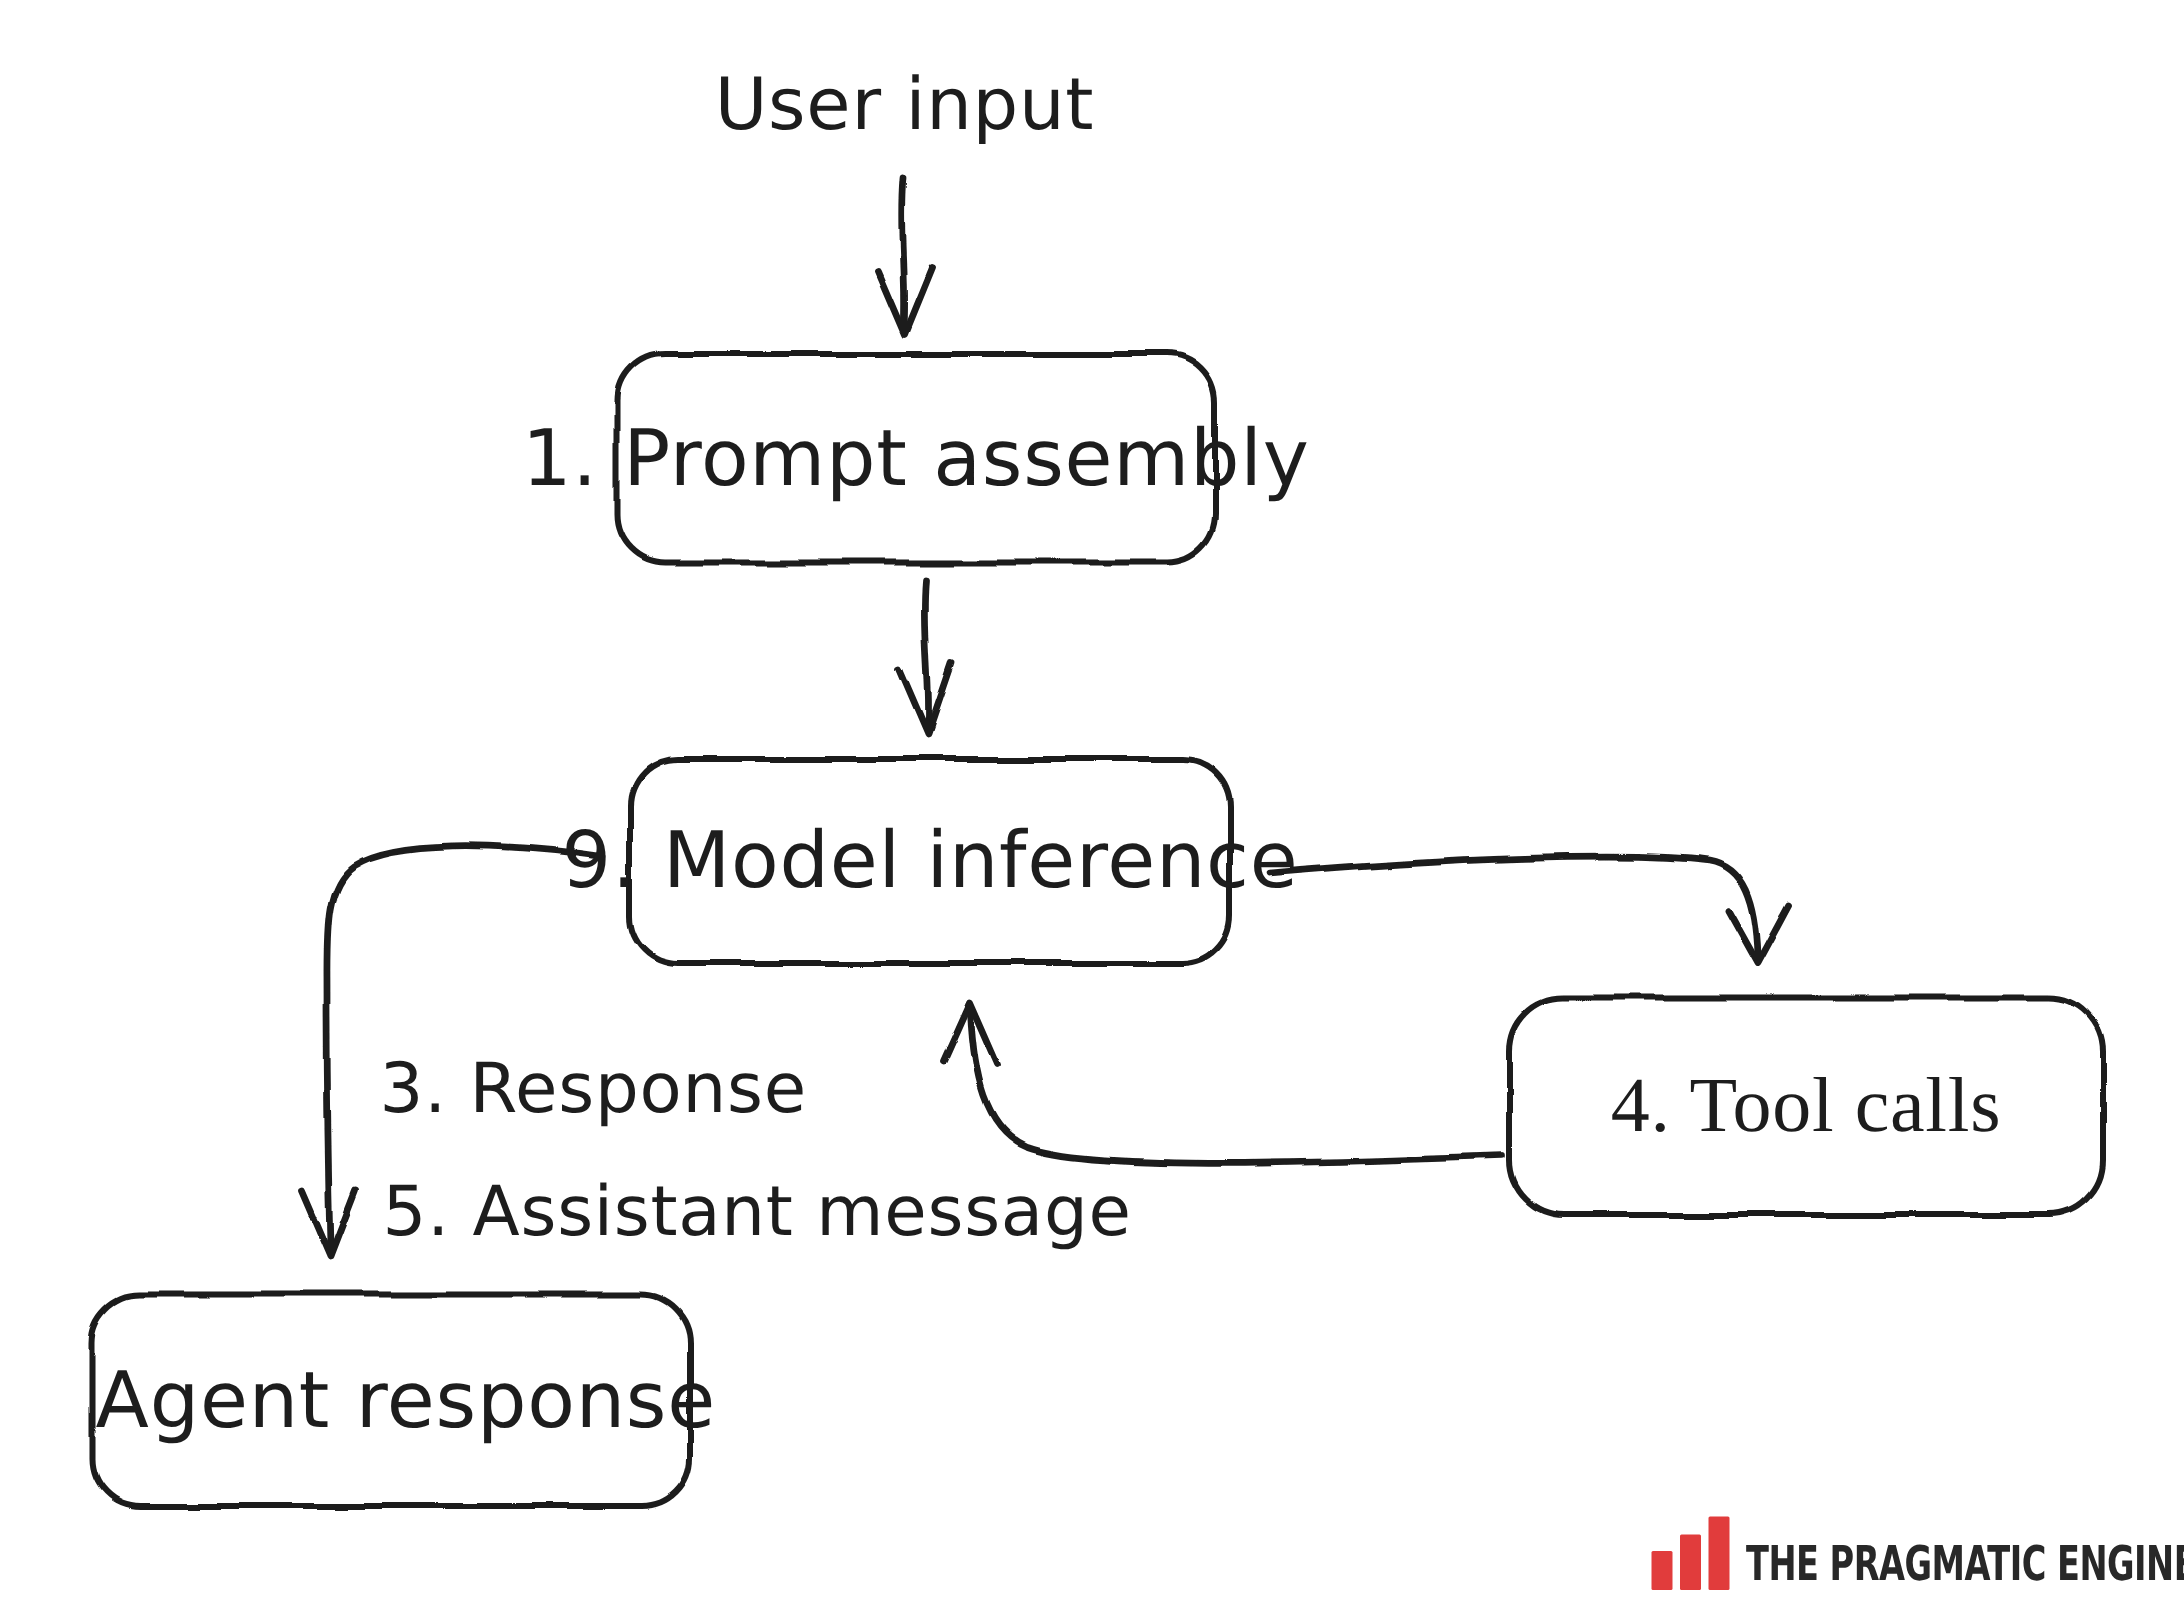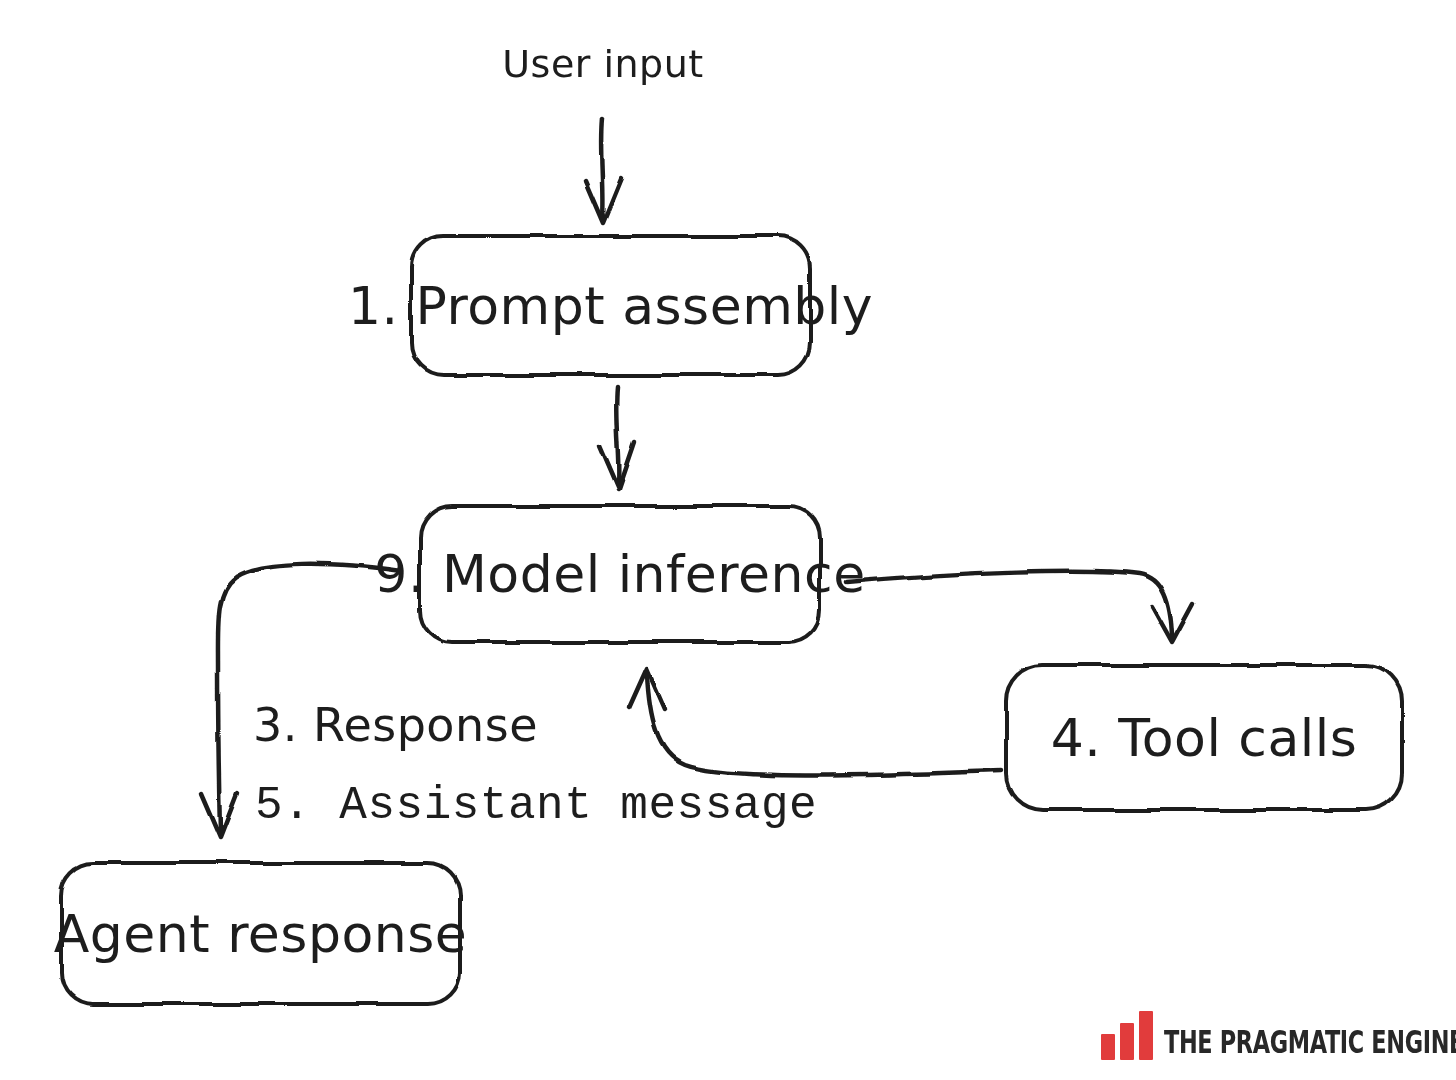--- a/index.html
+++ b/index.html
@@ -19,44 +19,44 @@
 
   .label, .node-label, .edge-label, .brand {
     color: var(--ink, #1d1d1d);
     -webkit-font-smoothing: antialiased;
   }
 
   .user-input {
     position: absolute;
     left: 453px; top: 42px; width: 300px;
     text-align: center;
-    font-size: 38px;
+    font-size: 48px;
     letter-spacing: 0.5px;
   }
 
   .node {
     position: absolute;
     display: flex; align-items: center; justify-content: center;
     text-align: center;
   }
   .node-label { font-size: 52px; letter-spacing: 0.5px; white-space: nowrap; }
 
   .node-prompt-assembly { left: 408px; top: 233px; width: 405px; height: 145px; }
   .node-model-inference { left: 417px; top: 503px; width: 406px; height: 142px; }
-  .node-tool-calls      { left: 1003px; top: 662px; width: 402px; height: 151px; }
-  .node-agent-response  { left: 58px;  top: 860px; width: 405px; height: 147px; justify-content: center; }
+  .node-tool-calls      { left: 1003px; top: 662px; width: 402px; height: 151px; font-family: Liberation Serif, serif; }
+  .node-agent-response  { left: 68px;  top: 860px; width: 405px; height: 147px; justify-content: center; }
 
   .edge-label {
     position: absolute;
     font-size: 46px;
     letter-spacing: 0.5px;
     white-space: nowrap;
   }
   .edge-label-response          { left: 253px; top: 698px; }
-  .edge-label-assistant-message { left: 255px; top: 780px; font-family: Liberation Mono, monospace; }
+  .edge-label-assistant-message { left: 255px; top: 780px; }
 
   .logo {
     position: absolute;
     left: 1101px; top: 1006px; height: 54px;
     display: flex; align-items: flex-end; gap: 11px;
   }
   .bars { display: flex; align-items: flex-end; gap: 5px; height: 50px; }
   .bars i { display: block; width: 14px; background: var(--accent, #e13c3c); border-radius: 1px; }
   .bars .b1 { height: 26px; }
   .bars .b2 { height: 37px; }

